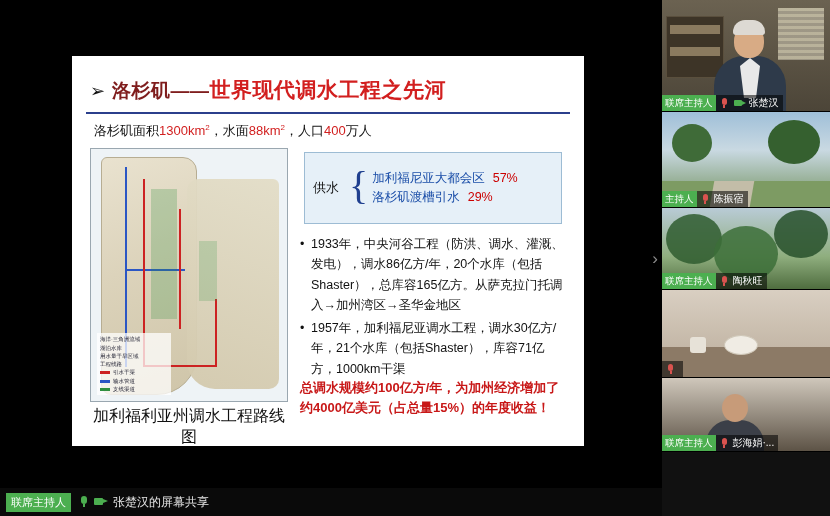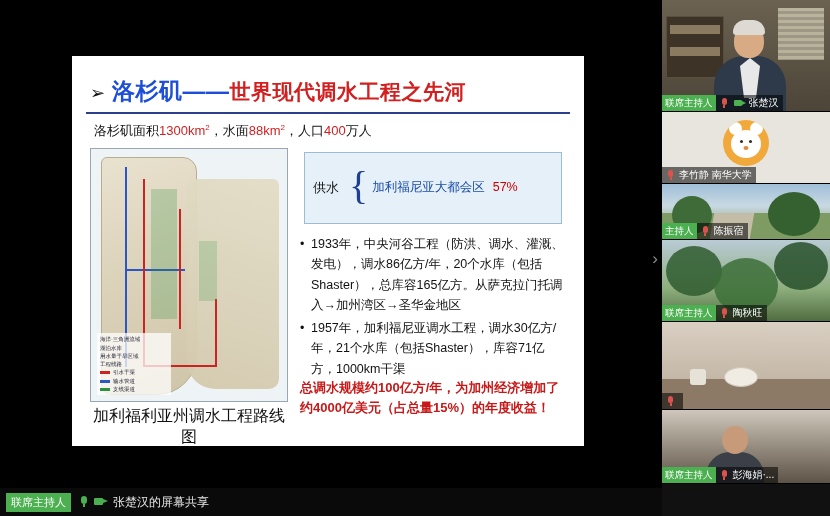--- a/index.html
+++ b/index.html
@@ -37,22 +37,22 @@
     display: flex;
     align-items: baseline;
   }
   .arrow-bullet {
     color: #111;
     font-size: 18px;
     margin-right: 7px;
     line-height: 1;
   }
   .title-black {
-    color: #1d4ed8;
-    font-size: 23px;
+    color: #7f1d1d;
+    font-size: 19px;
     font-weight: bold;
     letter-spacing: 0.5px;
   }
   .title-red {
     color: #d21f1f;
     font-size: 21px;
     font-weight: bold;
     letter-spacing: 0.5px;
   }
   .title-underline {
@@ -340,21 +340,21 @@
   }
   .av-ear { position:absolute; top: 2px; width: 13px; height: 13px; border-radius: 50%; background:#fff; }
   .av-ear.l { left: 6px; }
   .av-ear.r { right: 6px; }
   .av-eye { position:absolute; top: 20px; width:3px; height:3px; border-radius:50%; background:#3a2a1a; }
   .av-eye.l { left: 17px; }
   .av-eye.r { right: 17px; }
   .av-nose { position:absolute; left:50%; top:26px; transform:translateX(-50%); width:5px;height:4px;border-radius:50%; background:#e08a3c; }
 
   
-  #tile3 { height: 56px; padding-left: 12px; }
+  #tile3 { height: 96px; padding-left: 12px; }
   .scene-sky { position:absolute; inset:0; background: linear-gradient(180deg,#9fbfd8 0%,#c9d9e2 40%,#6f8f5a 100%); }
   .scene-tree { position:absolute; border-radius: 50%; background:#3f6b38; }
   .scene-ground { position:absolute; left:0; right:0; bottom:0; height:26px; background:#7d9b63; }
   .scene-path { position:absolute; left:30%; bottom:0; width:40px; height:26px; background:#c3bda8; transform: skewX(-10deg); }
 
   
   #tile4 { height: 82px; }
   .scene2-sky { position:absolute; inset:0; background: linear-gradient(180deg,#b9cbd6 0%,#8fae7e 60%,#4f6d3f 100%); }
   .leaf { position:absolute; border-radius:50%; background:#2f5c2f; opacity:.85; }
 
@@ -456,20 +456,23 @@
         </div>
       </div>
       <div class="map-caption">加利福利亚州调水工程路线图</div>
 
       <div id="supply-box">
         <div class="supply-label">供水</div>
         <div class="brace">{</div>
         <div class="supply-rows">
           <div class="supply-row">
             <span class="blue">加利福尼亚大都会区</span><span class="pct">57%</span>
+          </div>
+          <div class="supply-row">
+            <span class="blue">洛杉矶渡槽引水</span><span class="pct">29%</span>
           </div>
         </div>
       </div>
 
       <div id="bullets">
         <div class="bullet">
           <span class="dot">•</span>
           <span class="txt">1933年，中央河谷工程（防洪、调水、灌溉、发电），调水86亿方/年，20个水库（包括Shaster），总库容165亿方。从萨克拉门托调入→加州湾区→圣华金地区</span>
         </div>
         <div class="bullet">
@@ -495,34 +498,20 @@
       <div class="person-head"></div>
       <div class="person-hair"></div>
       <div class="nameplate">
         <span class="role-badge">联席主持人</span>
         <span class="mic-icon muted"></span>
         <span class="vid-icon"></span>
         <span class="pname">张楚汉</span>
       </div>
     </div>
 
-    <div class="tile" id="tile2">
-      <div class="avatar-circle">
-        <div class="av-ear l"></div>
-        <div class="av-ear r"></div>
-        <div class="av-face"></div>
-        <div class="av-eye l"></div>
-        <div class="av-eye r"></div>
-        <div class="av-nose"></div>
-      </div>
-      <div class="nameplate">
-        <span class="mic-icon muted"></span>
-        <span class="pname">李竹静 南华大学</span>
-      </div>
-    </div>
 
     <div class="tile" id="tile3">
       <div class="scene-sky"></div>
       <div class="scene-ground"></div>
       <div class="scene-path"></div>
       <div class="scene-tree" style="left:10px;top:12px;width:40px;height:38px;"></div>
       <div class="scene-tree" style="left:106px;top:8px;width:52px;height:44px;background:#35602f;"></div>
       <div class="nameplate">
         <span class="role-badge">主持人</span>
         <span class="mic-icon muted"></span>

